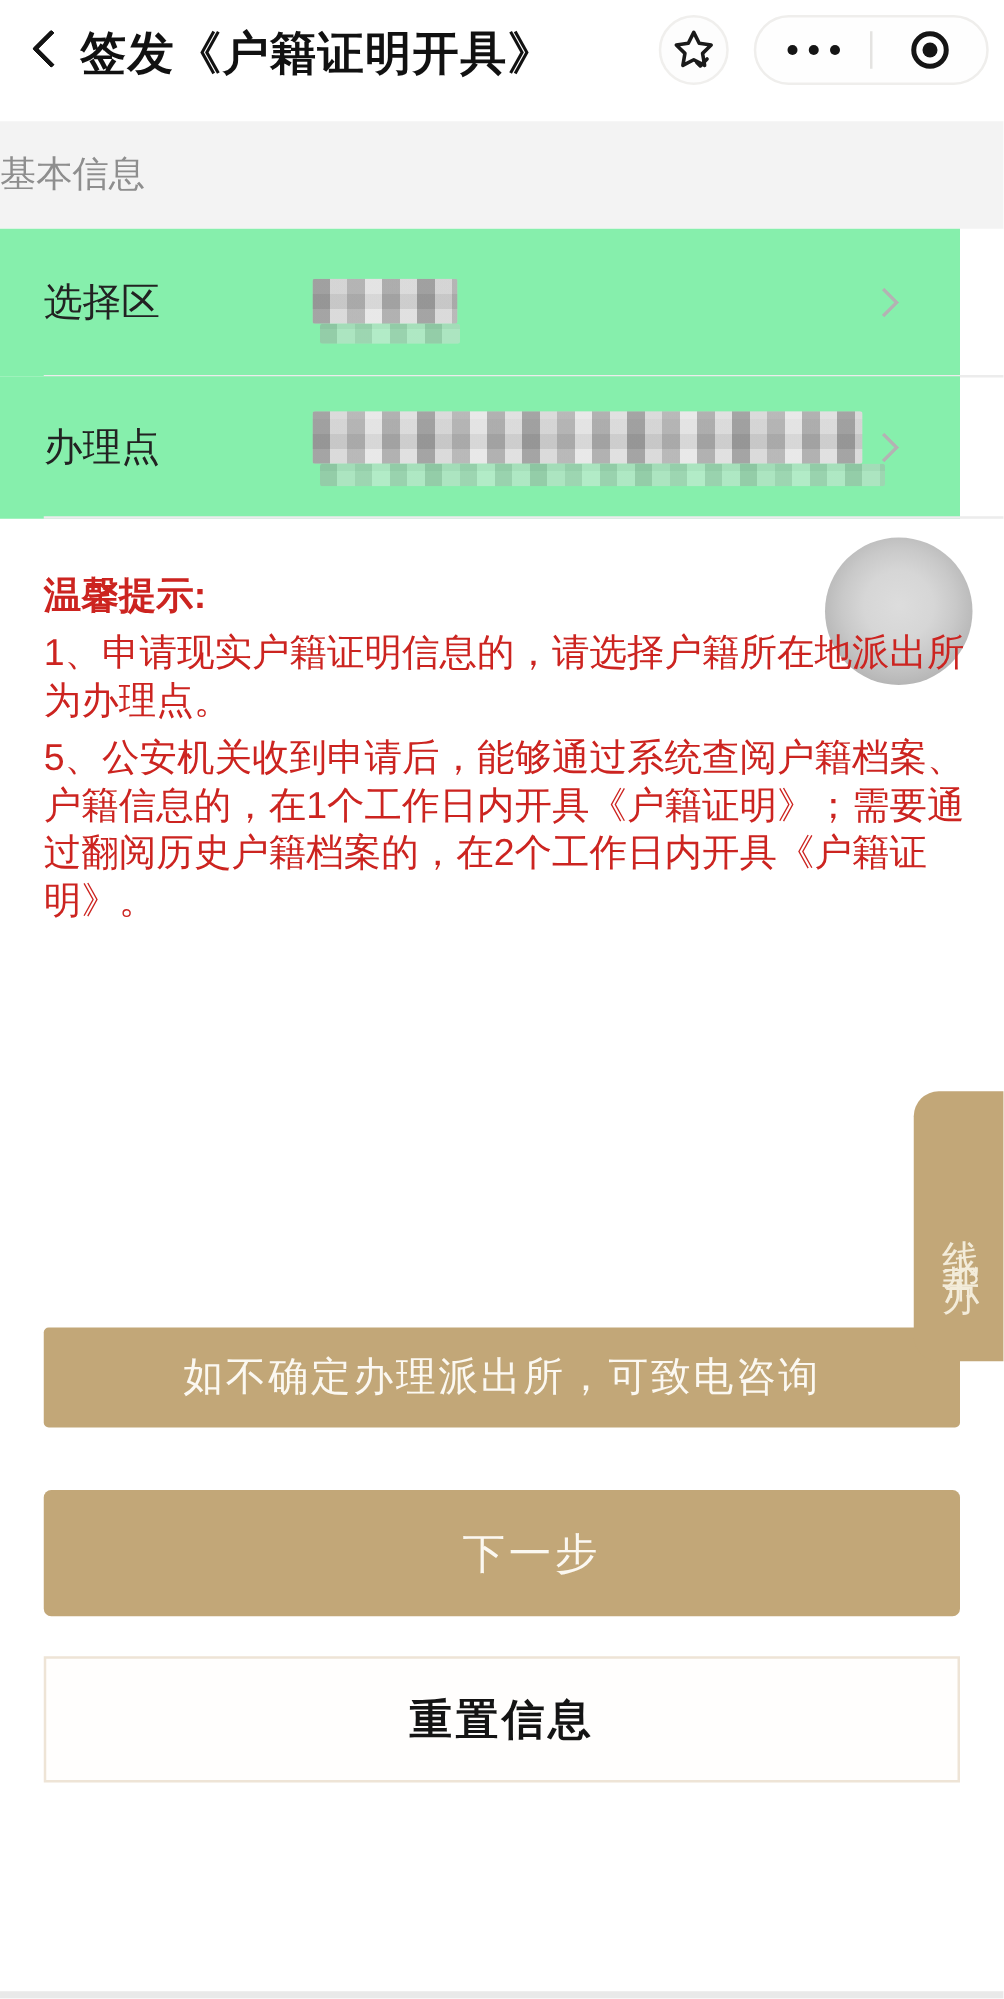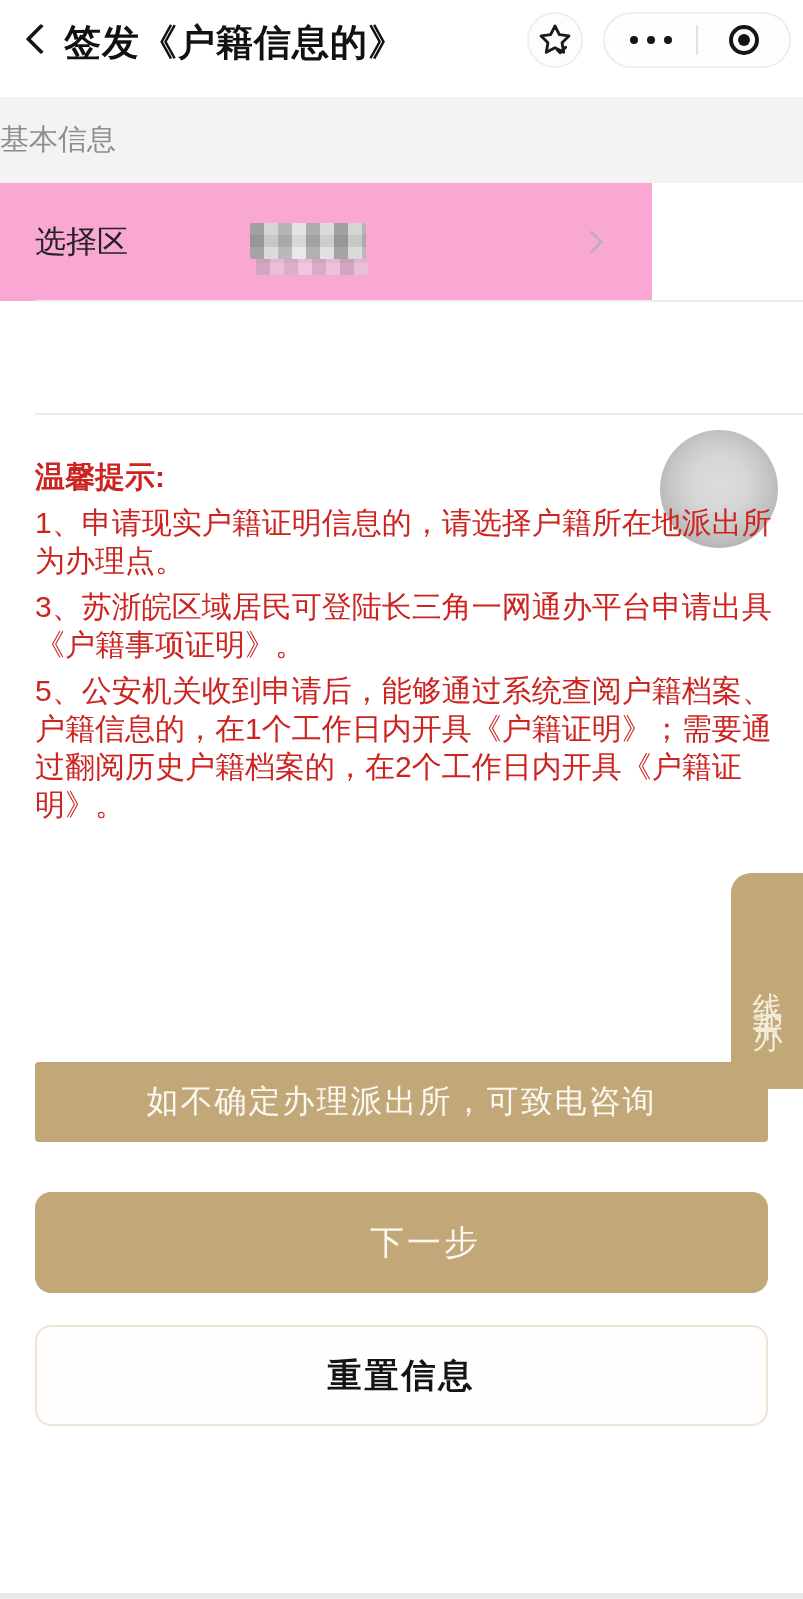--- a/index.html
+++ b/index.html
@@ -44,21 +44,21 @@
     display:flex;align-items:center;justify-content:center;
   }
   .target-dot{width:12px;height:12px;border-radius:50%;background:#151515;}
   
   .section-header{
     position:absolute;left:0;top:97px;width:803px;height:86px;background:#f3f3f3;
     display:flex;align-items:center;
     font-size:29px;color:var(--header_gray);
   }
   
-  .form-row{position:absolute;left:0;width:652px;background:#f9a8d4;cursor:pointer;}
+  .form-row{position:absolute;left:0;width:768px;background:#86efac;cursor:pointer;}
   .row1{top:183px;height:118px;}
   .row2{top:301px;height:114px;}
   .row-label{position:absolute;left:35px;top:50%;transform:translateY(-50%);font-size:31px;color:#222;}
   .row-chevron{
     position:absolute;right:52px;top:50%;width:17px;height:17px;
     border-top:3px solid #b3b3b3;border-right:3px solid #b3b3b3;
     transform:translateY(-50%) rotate(45deg);border-radius:1px;
   }
   .divider{position:absolute;left:35px;width:768px;height:2px;background:#ececec;}
   .div1{top:300px;} .div2{top:413px;}
@@ -97,43 +97,43 @@
   }
   
   .consult-bar{
     position:absolute;left:35px;top:1062px;width:733px;height:80px;z-index:3;
     background:var(--gold);border-radius:4px;
     display:flex;align-items:center;justify-content:center;
     color:#fbf8f1;font-size:32px;letter-spacing:2px;cursor:pointer;
   }
   .next-btn{
     position:absolute;left:35px;top:1192px;width:733px;height:101px;
-    background:var(--gold);border-radius:16px;border:none;
+    background:var(--gold);border-radius:6px;border:none;
     display:flex;align-items:center;justify-content:center;
     color:#fbf8f1;font-size:34px;letter-spacing:3px;cursor:pointer;
     font-family:inherit;
     padding-left:48px;
   }
   .reset-btn{
     position:absolute;left:35px;top:1325px;width:733px;height:101px;
-    background:#fffefd;border:2px solid #eee4d6;border-radius:16px;
+    background:#fffefd;border:2px solid #eee4d6;border-radius:0;
     display:flex;align-items:center;justify-content:center;
     color:#141414;font-size:34px;font-weight:700;letter-spacing:3px;cursor:pointer;
     font-family:inherit;
   }
   .bottom-strip{position:absolute;left:0;bottom:0;width:803px;height:6px;background:#e9e9e9;}
 </style>
 </head>
 <body>
 
 <div class="screen">
 
   <div class="navbar">
     <span class="back-chevron"></span>
-    <div class="nav-title">签发《户籍信息的》</div>
+    <div class="nav-title">签发《户籍证明开具》</div>
 
     <div class="star-btn">
       <svg width="36" height="36" viewBox="0 0 24 24">
         <path d="M12 2.6l2.9 5.8 6.4.9-4.6 4.5 1.1 6.4L12 17.2l-5.8 3 1.1-6.4L2.7 9.3l6.4-.9z" fill="none" stroke="#1a1a1a" stroke-width="1.9" stroke-linejoin="round"></path>
         <path d="M13.6 18.6l1.9 1.9 3.6-3.7" fill="none" stroke="#1a1a1a" stroke-width="1.9" stroke-linecap="round" stroke-linejoin="round"></path>
       </svg>
     </div>
 
     <div class="capsule">
       <div class="capsule-half">
@@ -155,28 +155,33 @@
   <div class="section-header">基本信息</div>
 
   <div class="form-row row1">
     <span class="row-label">选择区</span>
     <span class="mosaic m1a"></span>
     <span class="mosaic mosaic-light m1b"></span>
     <span class="row-chevron"></span>
   </div>
   <div class="divider div1"></div>
 
+  <div class="form-row row2">
+    <span class="row-label">办理点</span>
+    <span class="mosaic m2a"></span>
+    <span class="mosaic mosaic-light m2b"></span>
+    <span class="row-chevron"></span>
+  </div>
   <div class="divider div2"></div>
 
   <div class="floating-ball"></div>
 
   <div class="tips">
     <p class="tips-title">温馨提示:</p>
     <p>1、申请现实户籍证明信息的，请选择户籍所在地派出所为办理点。</p>
-    <p>3、苏浙皖区域居民可登陆长三角一网通办平台申请出具《户籍事项证明》。</p>
     <p>5、公安机关收到申请后，能够通过系统查阅户籍档案、户籍信息的，在1个工作日内开具《户籍证明》；需要通过翻阅历史户籍档案的，在2个工作日内开具《户籍证明》。</p>
   </div>
 
   <div class="side-tab">线上帮办</div>
 
   <div class="consult-bar">如不确定办理派出所，可致电咨询</div>
 
   <div class="next-btn">下一步</div>
 
   <div class="reset-btn">重置信息</div>

